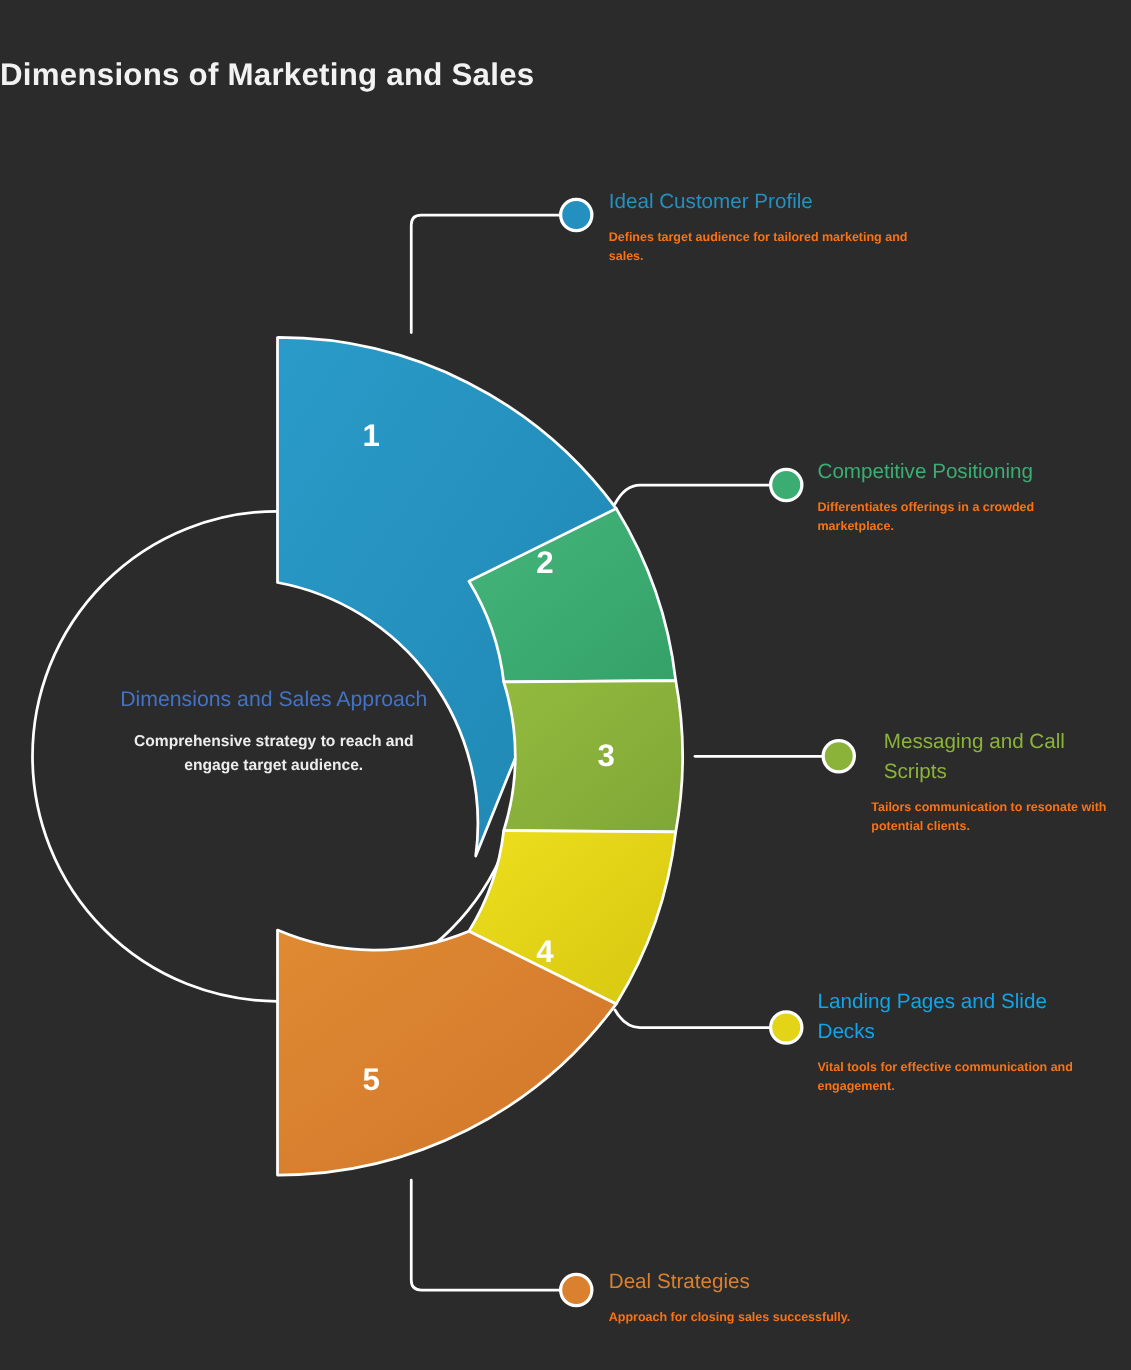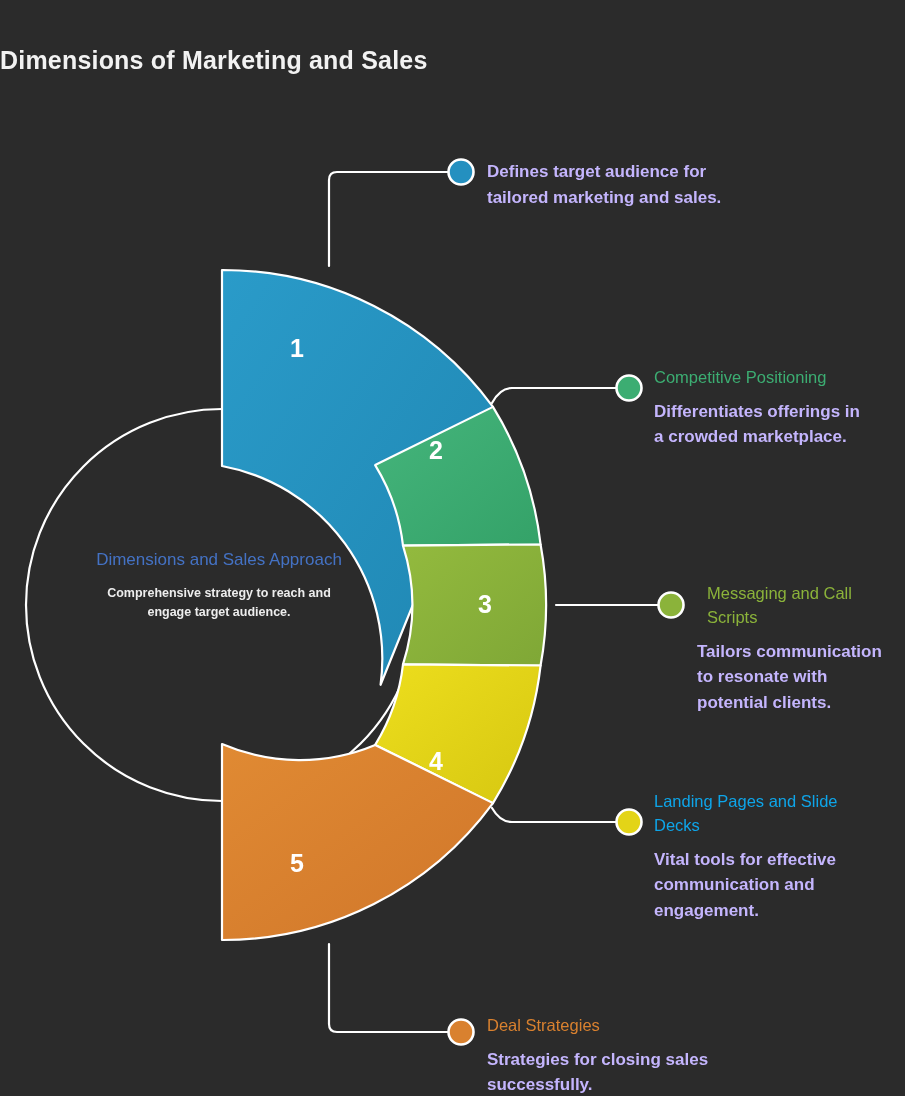--- a/index.html
+++ b/index.html
@@ -55,22 +55,22 @@
   }
 
   .label{position:absolute;}
   .label-head{
     font-size:16.5px;
     font-weight:normal;
     line-height:1.45;
     margin:0;
   }
   .label-desc{
-    color:#c4b5fd;
-    font-size:17px;
+    color:#f97316;
+    font-size:10px;
     font-weight:bold;
     line-height:1.5;
     margin:9px 0 0 0;
   }
 
   
   #label-1{left:487px;top:150px;width:260px;}
   #label-2{left:654px;top:366px;width:215px;}
   #label-3{left:697px;top:582px;width:200px;}
   #label-4{left:654px;top:790px;width:220px;}
@@ -142,36 +142,37 @@
     <circle cx="629" cy="822" r="12.5" fill="#e3d417" stroke="#ffffff" stroke-width="2.6"></circle>
     <circle cx="461" cy="1032" r="12.5" fill="#d9812f" stroke="#ffffff" stroke-width="2.6"></circle>
   </svg>
 
   <div class="center-block">
     <p class="center-title" style="color: rgb(68, 114, 196);">Dimensions and Sales Approach</p>
     <p class="center-desc">Comprehensive strategy to reach and engage target audience.</p>
   </div>
 
   <div class="label" id="label-1">
+    <p class="label-head" style="color: rgb(36, 144, 192);">Ideal Customer Profile</p>
     <p class="label-desc">Defines target audience for tailored marketing and sales.</p>
   </div>
 
   <div class="label" id="label-2">
     <p class="label-head" style="color: rgb(60, 173, 114);">Competitive Positioning</p>
     <p class="label-desc">Differentiates offerings in a crowded marketplace.</p>
   </div>
 
   <div class="label" id="label-3">
     <p class="label-head" style="color: rgb(139, 179, 58); margin-left: 10px;">Messaging and Call Scripts</p>
     <p class="label-desc">Tailors communication to resonate with potential clients.</p>
   </div>
 
   <div class="label" id="label-4">
     <p class="label-head" style="color: #0ea5e9;">Landing Pages and Slide Decks</p>
     <p class="label-desc">Vital tools for effective communication and engagement.</p>
   </div>
 
   <div class="label" id="label-5">
     <p class="label-head" style="color: rgb(217, 129, 47);">Deal Strategies</p>
-    <p class="label-desc">Strategies for closing sales successfully.</p>
+    <p class="label-desc">Approach for closing sales successfully.</p>
   </div>
 
 </div>
 
 </body></html>

